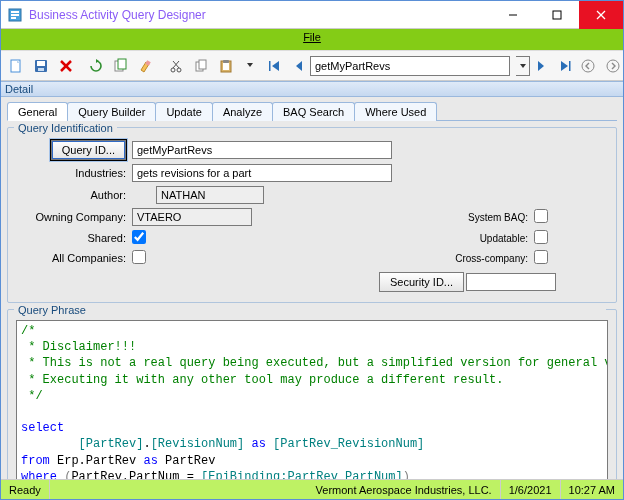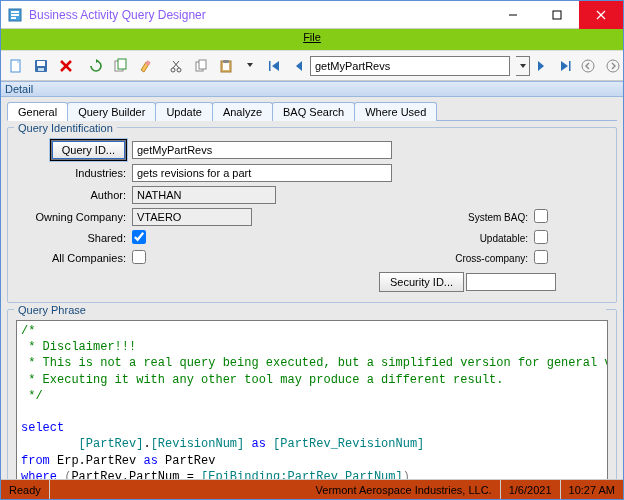--- a/index.html
+++ b/index.html
@@ -31,21 +31,21 @@
   .form-grid { display:grid; grid-template-columns:110px 260px 130px 22px; gap:4px 6px; align-items:center; margin-top:-8px; }
   .form-grid .lbl { text-align:right; font-size:11px; }
   .text-input { height:18px; border:1px solid #7a7a7a; background:#fff; padding:0 4px; font-size:11px; width:100%; }
   .btn-3d { height:20px; border:1px solid #7a7a7a; background:linear-gradient(#fff,#e5e5e5); font-size:11px; padding:0 10px; }
   .btn-3d.focus { outline:1px solid #000; box-shadow:0 0 0 1px #316ac5 inset, 0 0 0 2px #a6c4ea; }
   .chk { width:14px; height:14px; margin:0; }
   .right-cell { text-align:right; font-size:10px; }
   .sec-row { grid-column:1 / -1; display:flex; align-items:center; justify-content:flex-end; gap:2px; margin-top:2px; }
   .row-inline { display:flex; align-items:center; gap:6px; }
   .phrase-box { flex:1; background:#fff; border:1px solid #7a7a7a; padding:2px 4px; font-family: Consolas, "Courier New", monospace; font-size:12px; white-space:pre; overflow:auto; line-height:1.35; }
-  .statusbar { height:20px; background:#c2410c; border-top:1px solid #ccc; display:flex; align-items:center; font-size:11px; }
+  .statusbar { height:20px; background:#bef264; border-top:1px solid #ccc; display:flex; align-items:center; font-size:11px; }
   .status-cell { padding:0 8px; border-right:1px solid #ccc; height:100%; display:flex; align-items:center; }
   .status-cell.last { border-right:none; }
   .status-fill { flex:1; border-right:1px solid #ccc; }
   .sql-green{color:#008000;} .sql-blue{color:#0000ff;} .sql-teal{color:#008080;} .sql-gray{color:#808080;}
 </style>
 </head>
 <body>
 
 <div class="window">
 
@@ -231,21 +231,21 @@
         <input class="text-input" value="getMyPartRevs" style="">
         <div></div>
           <div></div>
 
         <div class="lbl">Industries:</div>
         <input class="text-input" value="gets revisions for a part" style="">
         <div></div>
           <div></div>
 
         <div class="lbl">Author:</div>
-        <input class="text-input" style="width: 144px; background: rgb(238, 238, 238);" readonly="" value="NATHAN">
+        <input class="text-input" style="width: 108px; background: rgb(238, 238, 238); margin-left: 24px;" readonly="" value="NATHAN">
         <div></div>
           <div></div>
 
         <div class="lbl">Owning Company:</div>
         <input class="text-input" style="width: 120px; background: rgb(238, 238, 238);" readonly="" value="VTAERO">
         <div class="right-cell">System BAQ:</div>
         <div><input type="checkbox" class="chk" style=""></div>
 
         <div class="lbl">Shared:</div>
         <div><input type="checkbox" class="chk" checked="" style=""></div>

